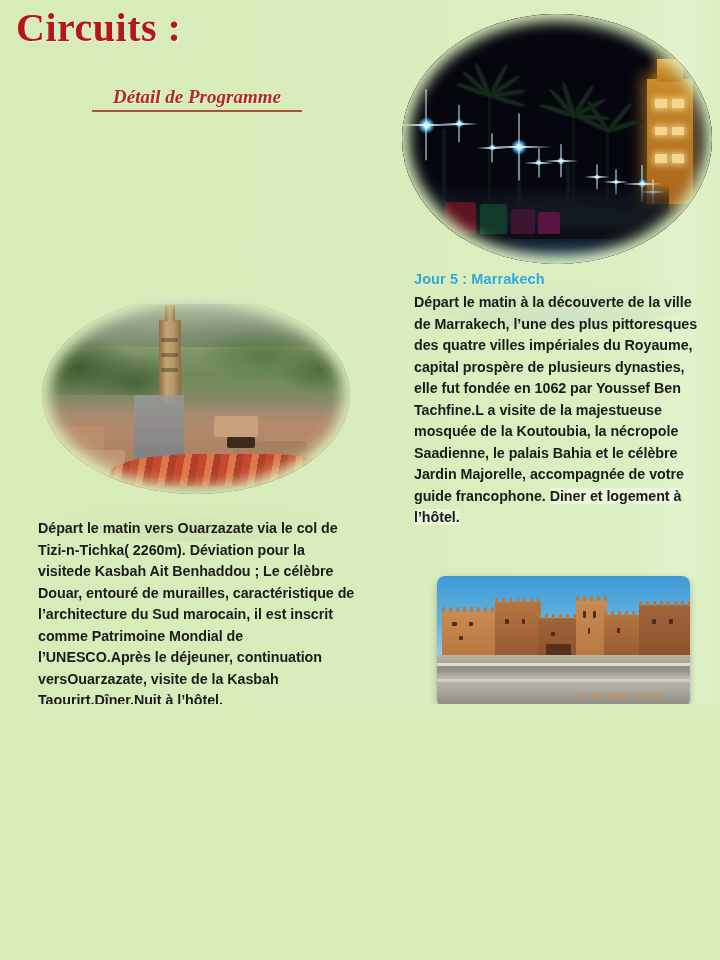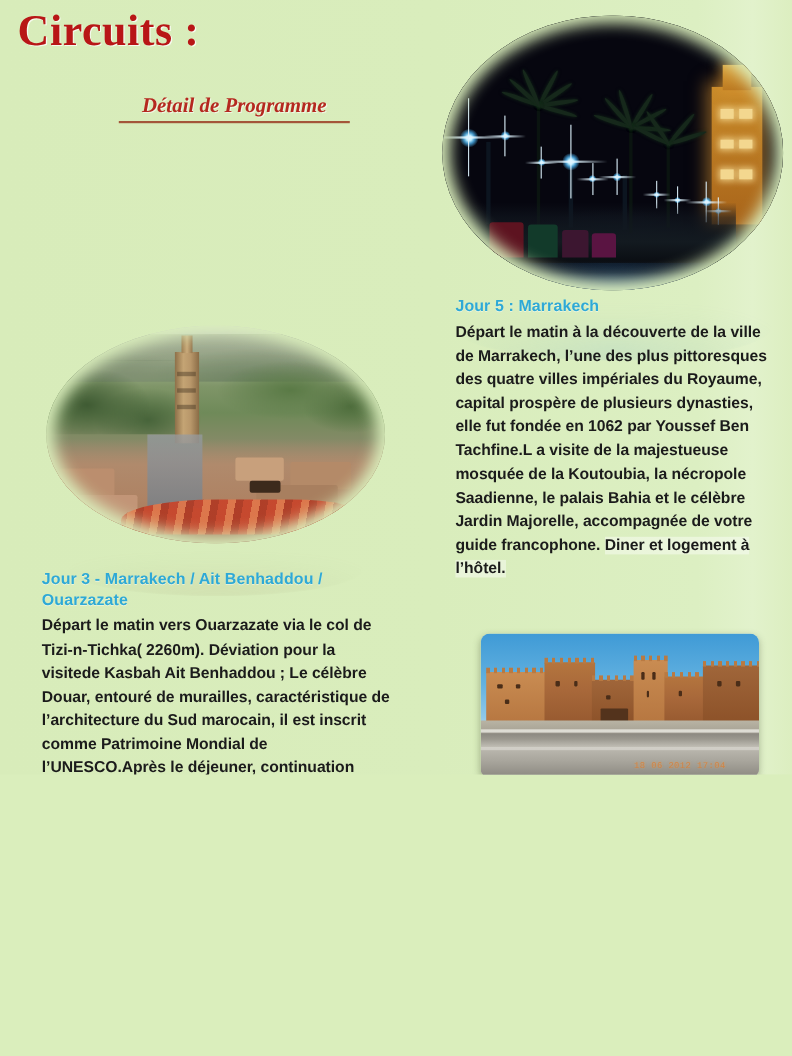--- a/index.html
+++ b/index.html
@@ -30,21 +30,21 @@
     font-family: "Liberation Serif", serif;
     font-weight: bold;
     font-size: 40px;
     letter-spacing: 0.5px;
     color: #b81616;
     text-shadow: 1px 1px 0 rgba(255,255,255,0.75);
     white-space: nowrap;
   }
   .sub-title-wrap {
     position: absolute;
-    left: 108px;
+    left: 92px;
     top: 86px;
     width: 210px;
   }
   .sub-title {
     font-family: "Liberation Serif", serif;
     font-style: italic;
     font-weight: bold;
     font-size: 19px;
     color: #b5281f;
     text-shadow: 1px 1px 0 rgba(255,255,255,0.6);
@@ -421,21 +421,20 @@
               border-radius:50%;
               background: radial-gradient(ellipse at 50% 25%, rgba(170,150,110,.55) 0%, rgba(160,170,130,.35) 48%, rgba(218,238,188,0) 80%);">
   </div>
 
   <div class="col-right" style="top:270px;">
     <p class="day-head">Jour 5 : Marrakech</p>
     <p class="day-body"><span>Départ le matin à la découverte de la ville de Marrakech, l’une des plus pittoresques des quatre villes impériales du Royaume, capital prospère de plusieurs dynasties, elle fut fondée en 1062 par Youssef Ben Tachfine.L  a visite de la majestueuse mosquée de la Koutoubia, la nécropole Saadienne,  le palais Bahia et le célèbre Jardin Majorelle, accompagnée  de votre guide francophone. </span><span class="hl">Diner  et logement à l’hôtel.</span></p>
   </div>
 
   <div class="col-left" style="top:518px;">
-    <p class="day-head">Jour 3 -  Marrakech / Ait Benhaddou / Ouarzazate</p>
     <p class="day-body">Départ le matin vers Ouarzazate via le col de Tizi-n-Tichka(  2260m). Déviation pour la visitede Kasbah Ait Benhaddou  ; Le célèbre Douar, entouré de murailles, caractéristique de l’architecture du Sud marocain, il est inscrit comme Patrimoine Mondial de l’UNESCO.Après le déjeuner,  continuation versOuarzazate, visite de la Kasbah Taourirt.Dîner.Nuit  à l’hôtel.</p>
   </div>
 
   <div class="framed" style="left:437px; top:576px; width:253px; height:131px;">
     <div class="scene">
       <div class="tao-sky"></div>
 
       <div class="kasbah-wall light" style="left:2%;  top:27%; width:22%; height:36%;">
         <div class="crenel"></div>
         <div class="hole" style="left:18%; top:22%; width:8%; height:10%;"></div>

